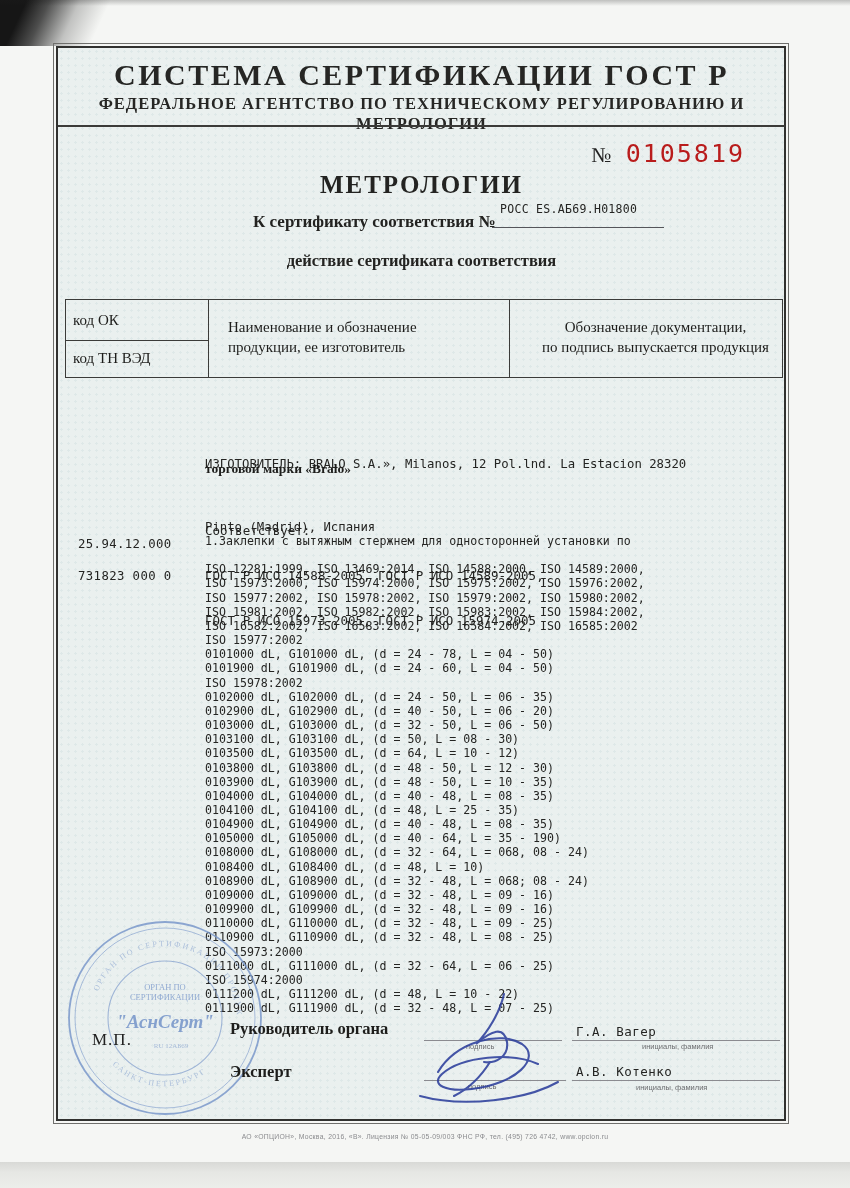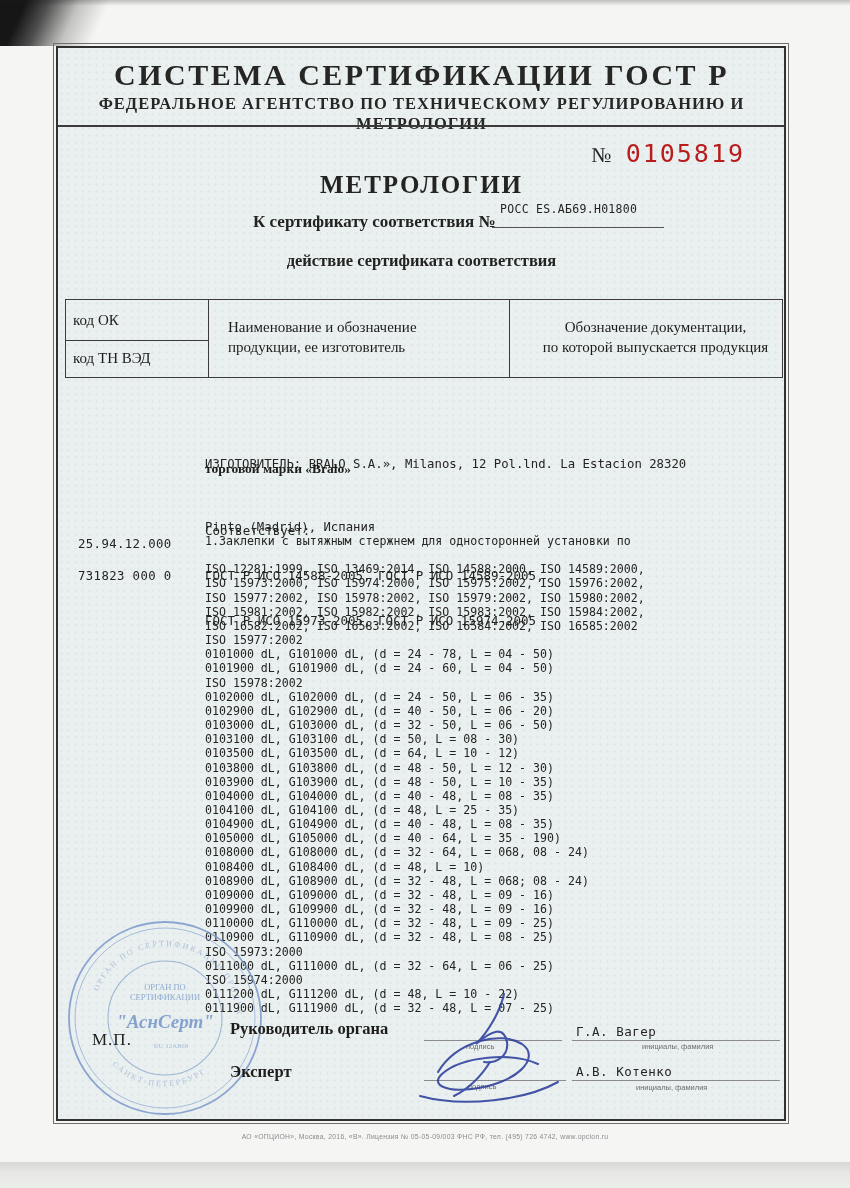--- a/index.html
+++ b/index.html
@@ -103,21 +103,21 @@
   <div class="c1">
     <div class="c1a">код ОК</div>
     <div class="c1b">код ТН ВЭД</div>
   </div>
   <div class="c2">
     <div>Наименование и обозначение</div>
     <div>продукции, ее изготовитель</div>
   </div>
   <div class="c3">
     <div>Обозначение документации,</div>
-    <div>по которой выпускается продукция</div>
+    <div>по подпись выпускается продукция</div>
   </div>
 </div>
 
 <div class="abs manufacturer mono">
   <div>ИЗГОТОВИТЕЛЬ: BRALO S.A.», Milanos, 12 Pol.lnd. La Estacion 28320</div>
   <div>Pinto (Madrid), Испания</div>
 </div>
 
 <div class="abs descr">
   <div>торговой марки «Bralo»</div>

